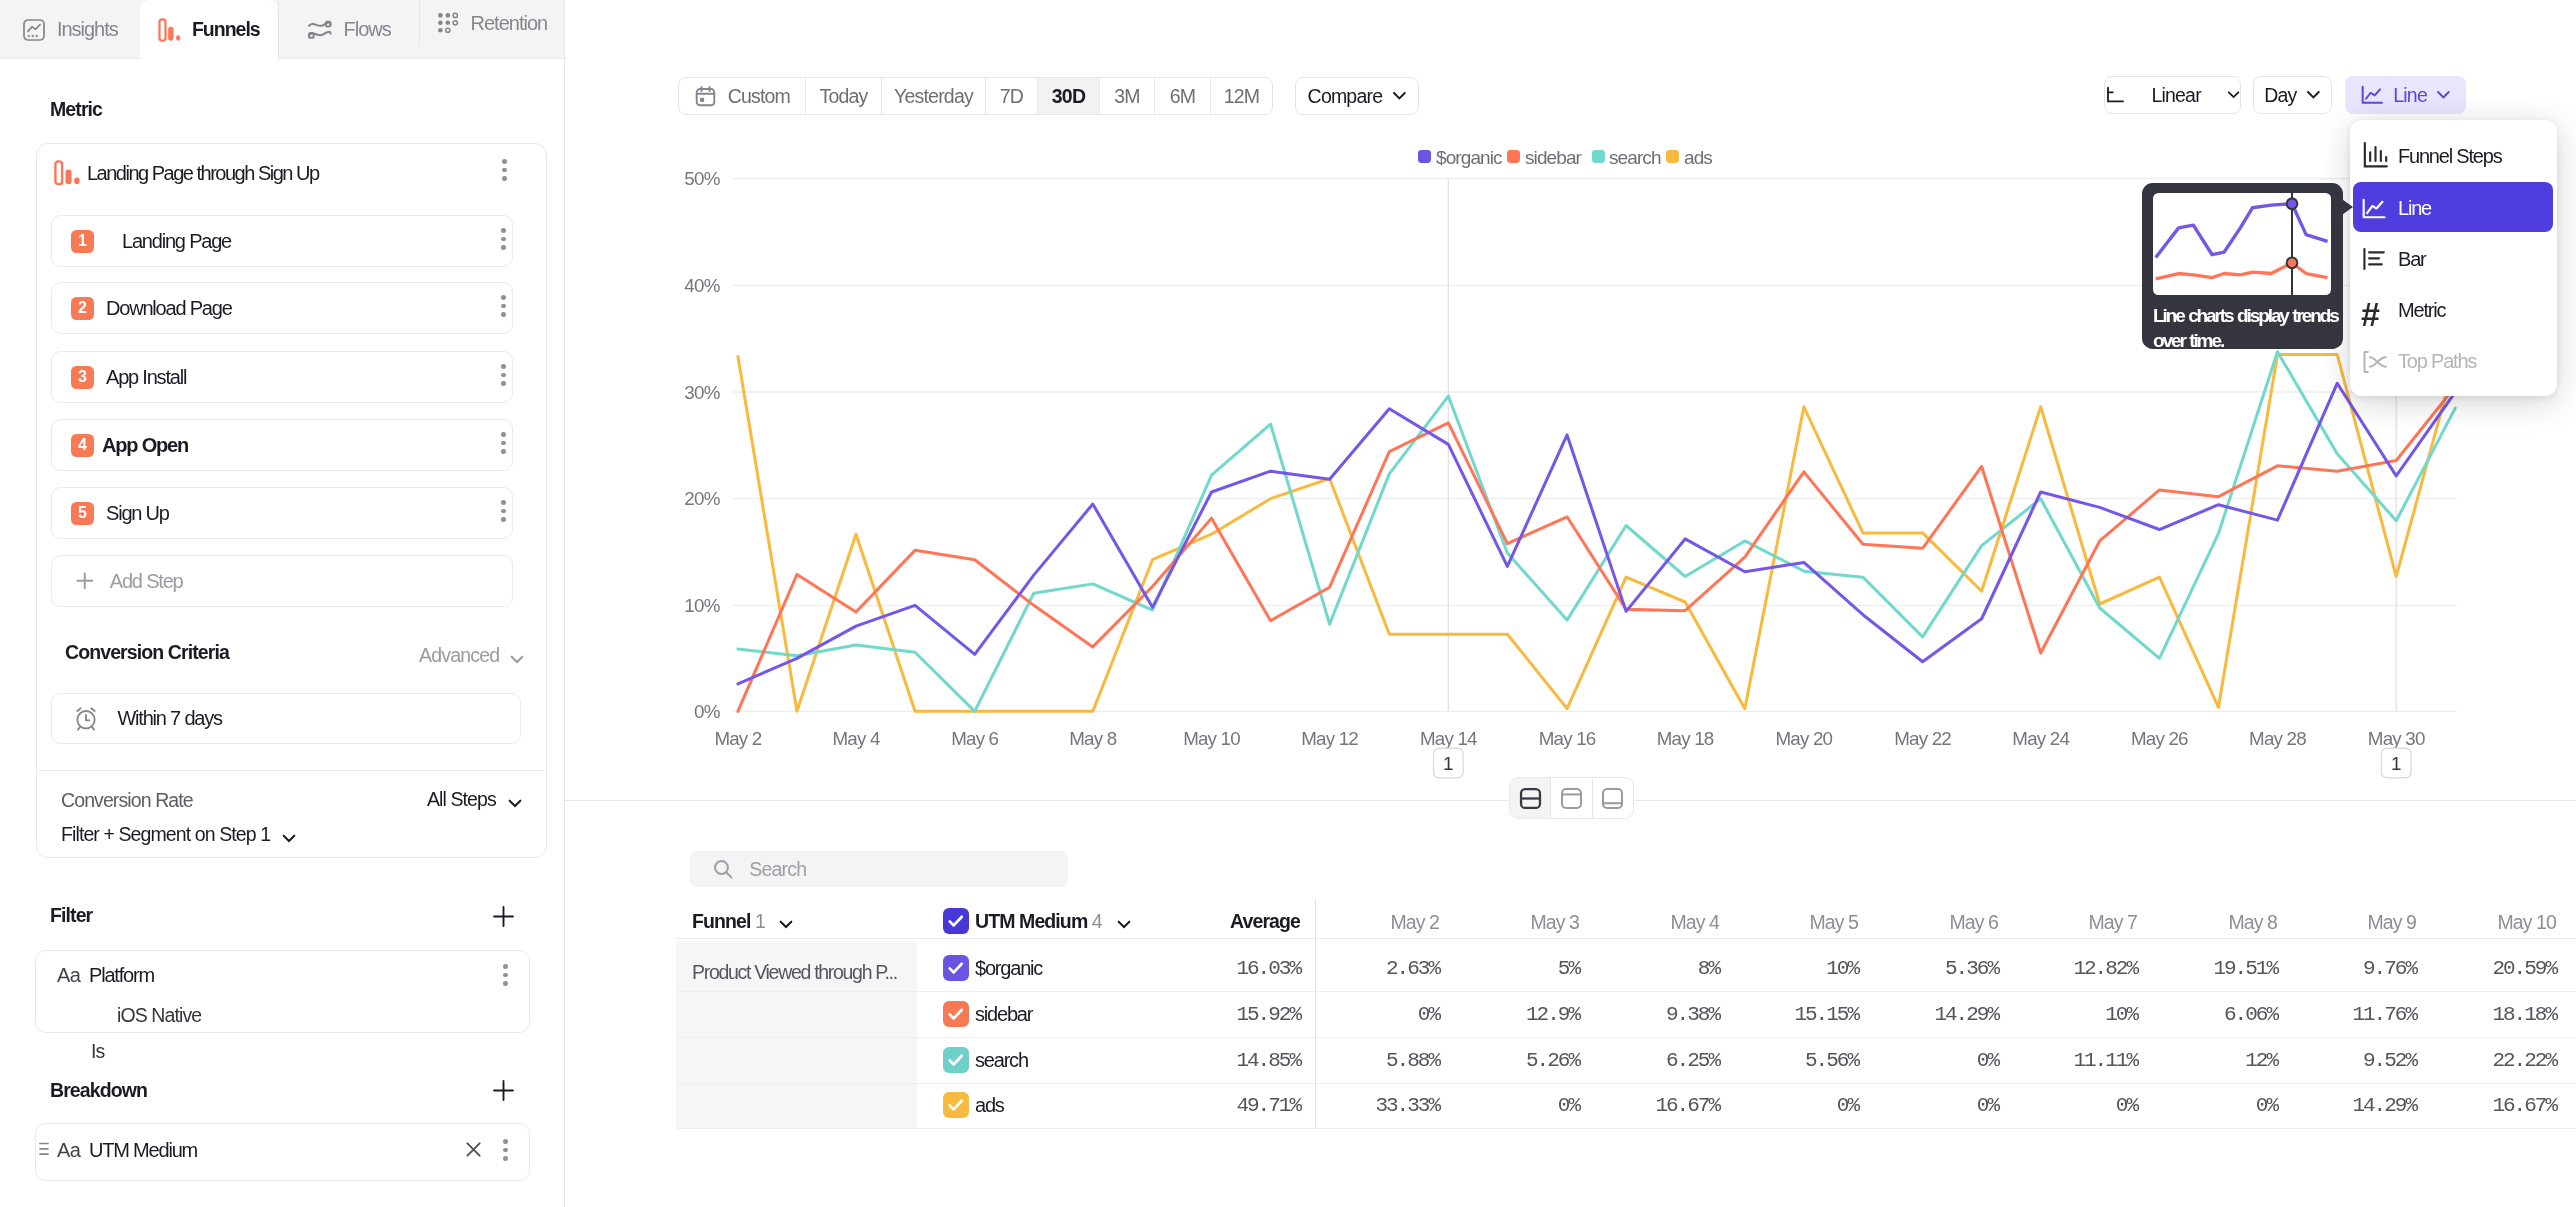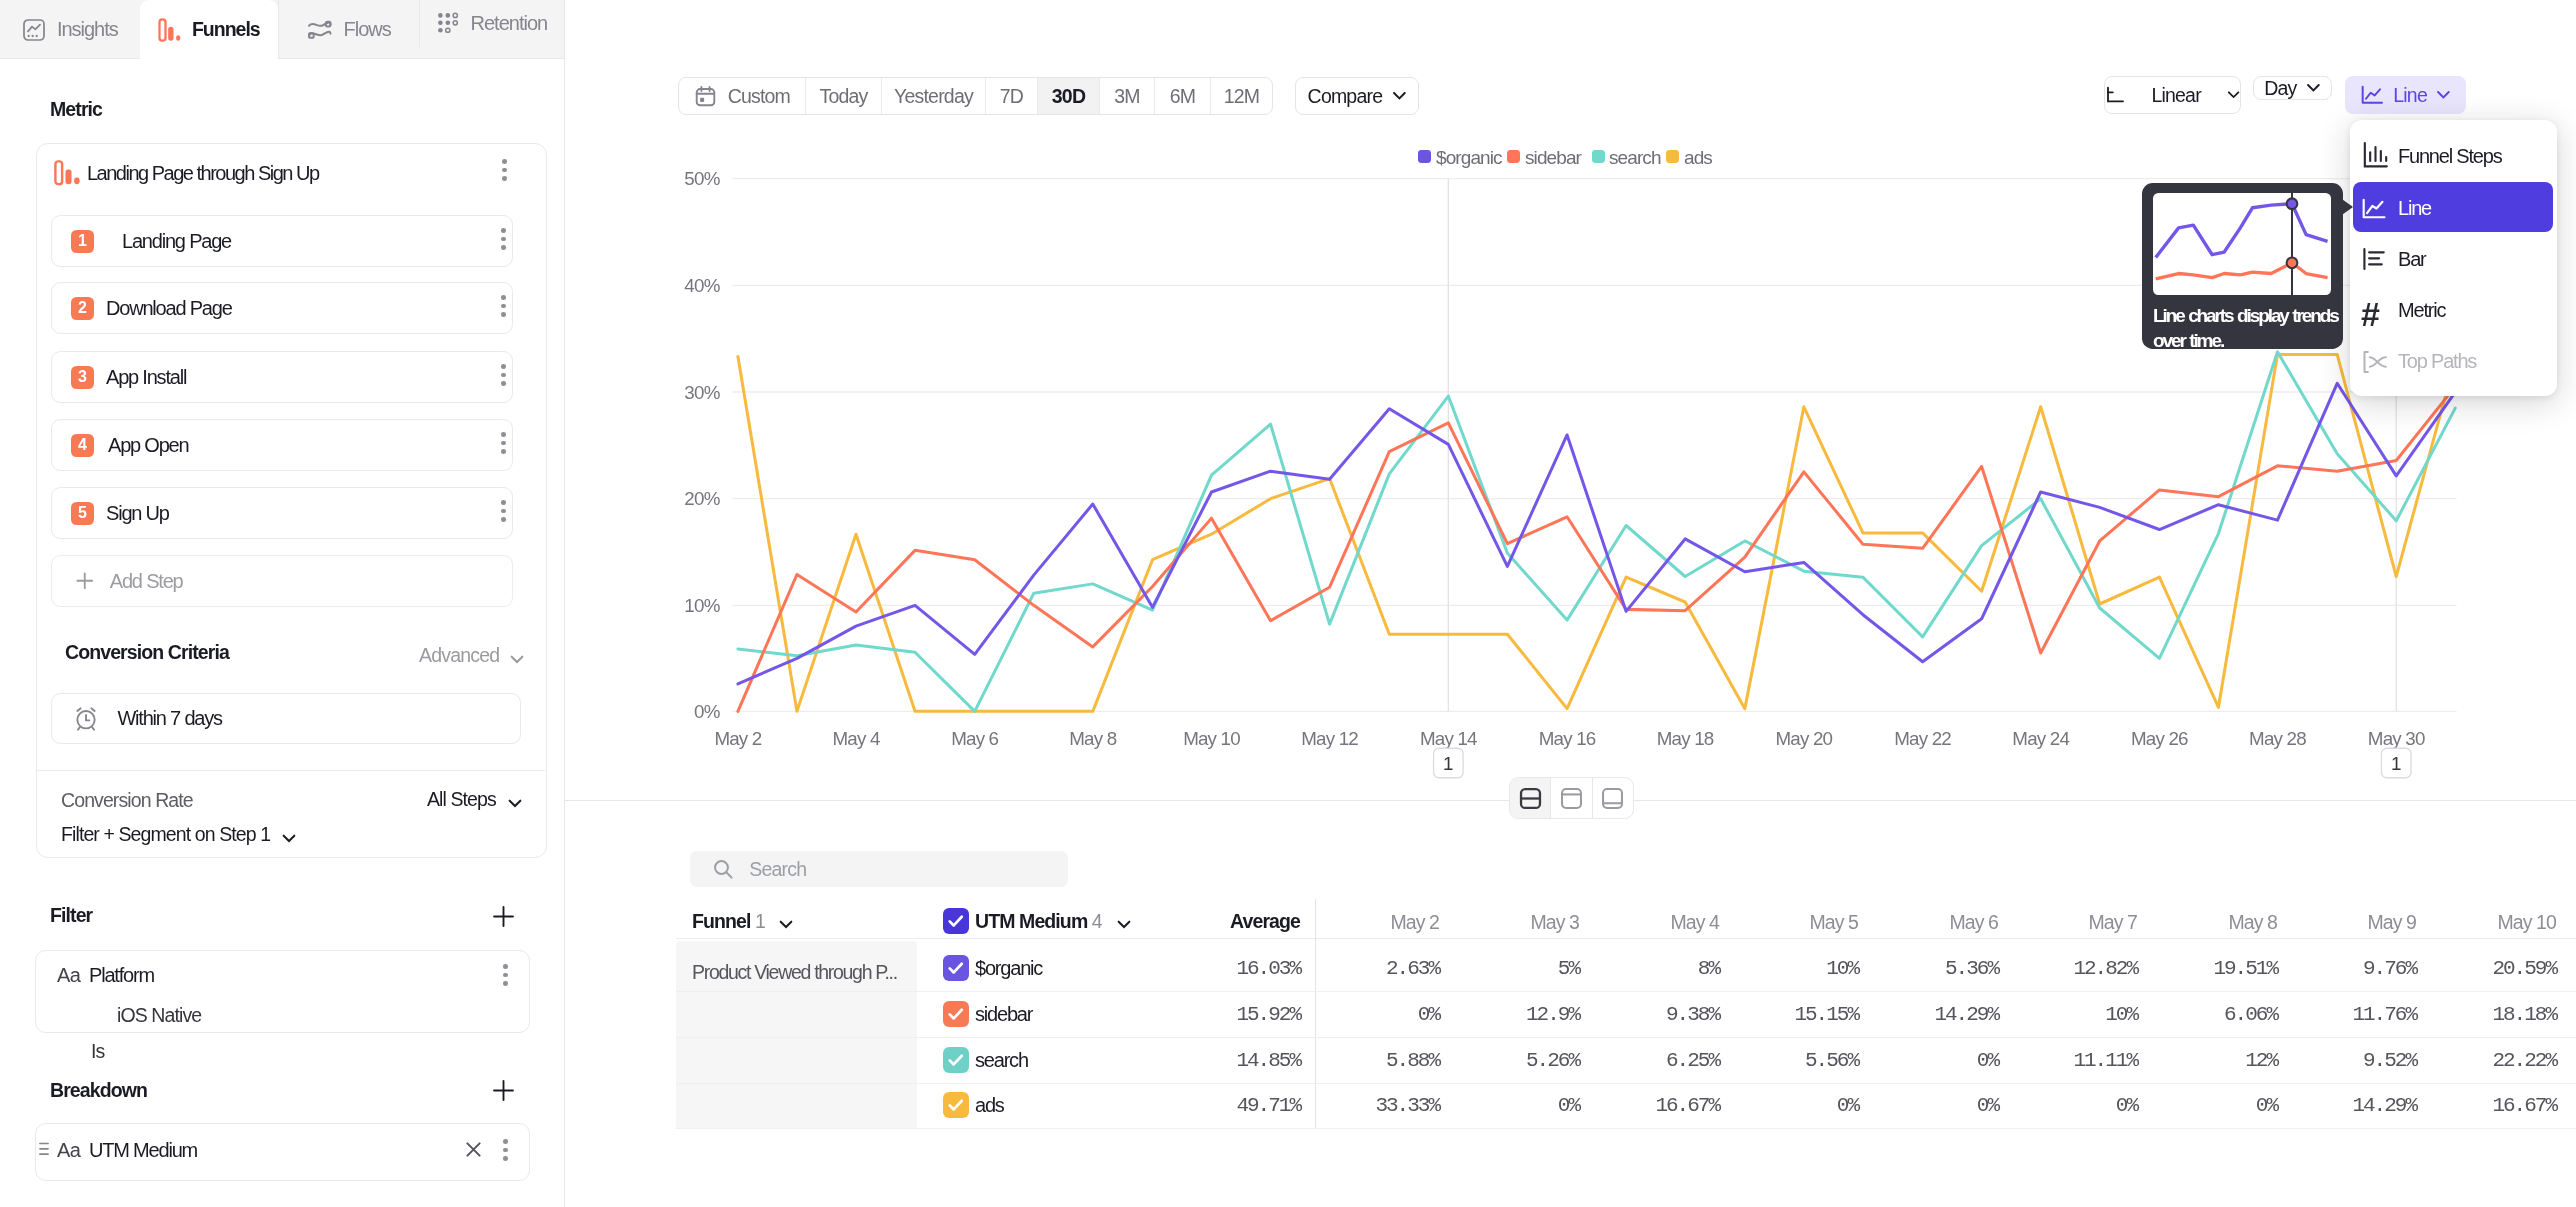--- a/index.html
+++ b/index.html
@@ -102,21 +102,21 @@
   <span style="margin-left:19px;width:23px;height:23px;background:#f87a55;border-radius:5.4px;color:#fff;font-size:16px;font-weight:700;display:flex;align-items:center;justify-content:center;">3</span>
   <span style="margin-left:12px;font-size:20px;font-weight:500;letter-spacing:-1.2px;">App Install</span>
   <span class="kebab" style="margin-left:auto;margin-right:6.7px;">
       <i></i>
       <i></i>
       <i></i>
     </span>
 </div>
 <div class="abs" style="left:51px;top:419px;width:462px;height:52px;border:1.3px solid #eaeaec;border-radius:9.4px;display:flex;align-items:center;">
   <span style="margin-left:19px;width:23px;height:23px;background:#f87a55;border-radius:5.4px;color:#fff;font-size:16px;font-weight:700;display:flex;align-items:center;justify-content:center;">4</span>
-  <span style="margin-left:14px;font-size:20px;font-weight:400;letter-spacing:-1.2px;">App Open</span>
+  <span style="margin-left:8px;font-size:20px;font-weight:700;letter-spacing:-1.2px;">App Open</span>
   <span class="kebab" style="margin-left:auto;margin-right:6.7px;">
       <i></i>
       <i></i>
       <i></i>
     </span>
 </div>
 <div class="abs" style="left:51px;top:487px;width:462px;height:52px;border:1.3px solid #eaeaec;border-radius:9.4px;display:flex;align-items:center;">
   <span style="margin-left:19px;width:23px;height:23px;background:#f87a55;border-radius:5.4px;color:#fff;font-size:16px;font-weight:700;display:flex;align-items:center;justify-content:center;">5</span>
   <span style="margin-left:12px;font-size:20px;font-weight:500;letter-spacing:-1.2px;">Sign Up</span>
   <span class="kebab" style="margin-left:auto;margin-right:6.7px;">
@@ -231,21 +231,21 @@
 <div class="abs" style="left:2104px;top:76px;width:137px;height:38px;border:1.3px solid #e5e5e8;border-radius:8px;display:flex;align-items:center;justify-content:center;gap:26px;font-size:19.5px;letter-spacing:-0.8px;color:#1b1b25;">
   <svg width="23" height="21.5" viewBox="0 0 34 32" fill="none" stroke="#1b1b25" stroke-width="3" stroke-linecap="round">
     <path d="M5 4 V27 H30"></path>
       <path d="M5 12 H13"></path>
   </svg>
   <span>Linear</span>
   <svg width="14.8" height="10" viewBox="0 0 22 15" fill="none" stroke="#1b1b25" stroke-width="3" stroke-linecap="round">
       <polyline points="3,3 11,11 19,3"></polyline>
     </svg>
 </div>
-<div class="abs" style="left:2253px;top:76px;width:79px;height:24px;border:1.3px solid #e5e5e8;border-radius:8px;display:flex;align-items:center;justify-content:center;gap:9.4px;font-size:19.5px;letter-spacing:-0.8px;color:#1b1b25;">
+<div class="abs" style="left:2253px;top:76px;width:79px;height:38px;border:1.3px solid #e5e5e8;border-radius:8px;display:flex;align-items:center;justify-content:center;gap:9.4px;font-size:19.5px;letter-spacing:-0.8px;color:#1b1b25;">
   <span>Day</span>
   <svg width="14.8" height="10" viewBox="0 0 22 15" fill="none" stroke="#1b1b25" stroke-width="3" stroke-linecap="round">
       <polyline points="3,3 11,11 19,3"></polyline>
     </svg>
 </div>
 <div class="abs" style="left:2345px;top:76px;width:121px;height:38px;background:#e9e5fc;border-radius:8px;display:flex;align-items:center;justify-content:center;gap:9.4px;font-size:19.5px;letter-spacing:-0.8px;color:#5a46e0;font-weight:500;">
   <svg width="24" height="21.5" viewBox="0 0 36 32" fill="none" stroke="#5a46e0" stroke-width="3" stroke-linecap="round" stroke-linejoin="round">
     <path d="M4 4 V28 H33"></path>
       <polyline points="9,22 16,13 22,17 30,8"></polyline>
   </svg>

